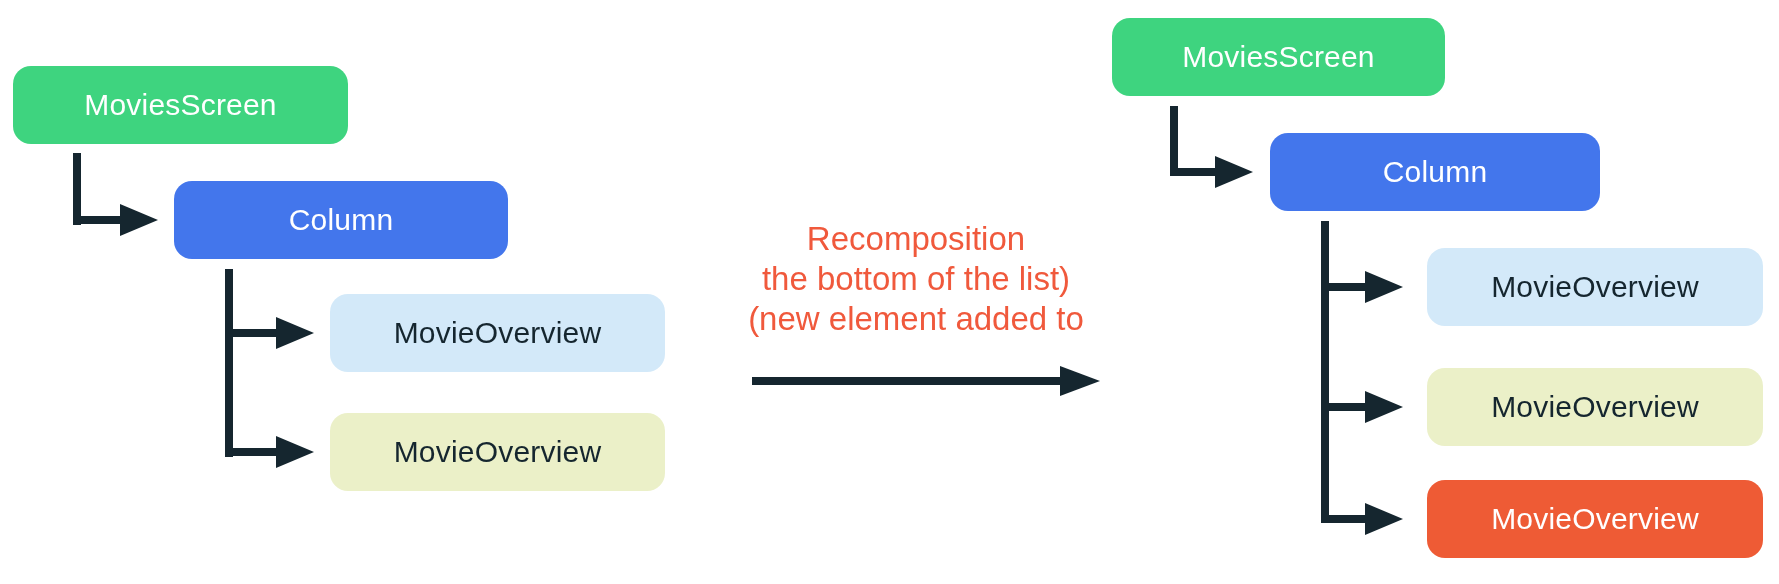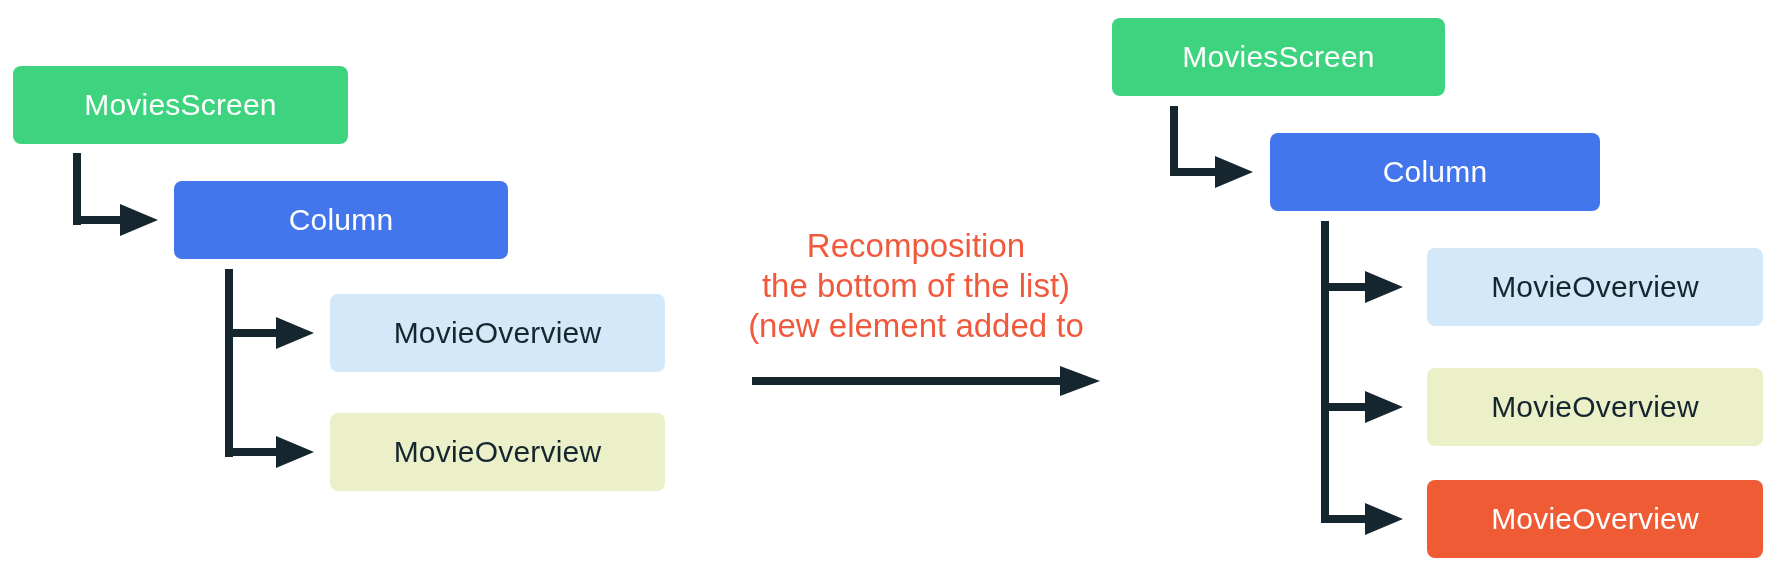--- a/index.html
+++ b/index.html
@@ -13,21 +13,21 @@
     height: 584px;
     background: #ffffff;
     overflow: hidden;
     font-family: "Liberation Sans", sans-serif;
   }
   .node {
     position: absolute;
     display: flex;
     align-items: center;
     justify-content: center;
-    border-radius: 8px;
+    border-radius: 18px;
     font-size: 30px;
     letter-spacing: 0.2px;
     white-space: nowrap;
   }
   .node.green  { background: var(--green);       color: var(--text_light); }
   .node.blue   { background: var(--blue);        color: var(--text_light); }
   .node.lblue  { background: var(--light_blue);  color: var(--text_dark); }
   .node.cream  { background: var(--pale_yellow); color: var(--text_dark); }
   .node.orange { background: var(--orange);      color: var(--text_light); }
   .bar {
@@ -43,21 +43,21 @@
     border-left: 38px solid var(--line);
   }
   .tri.big {
     border-top-width: 15px;
     border-bottom-width: 15px;
     border-left-width: 40px;
   }
   .caption {
     position: absolute;
     left: 716px;
-    top: 226px;
+    top: 219px;
     width: 400px;
     text-align: center;
     font-size: 33px;
     line-height: 40px;
     color: var(--label);
     font-weight: 500;
   }
 </style>
 </head>
 <body>

